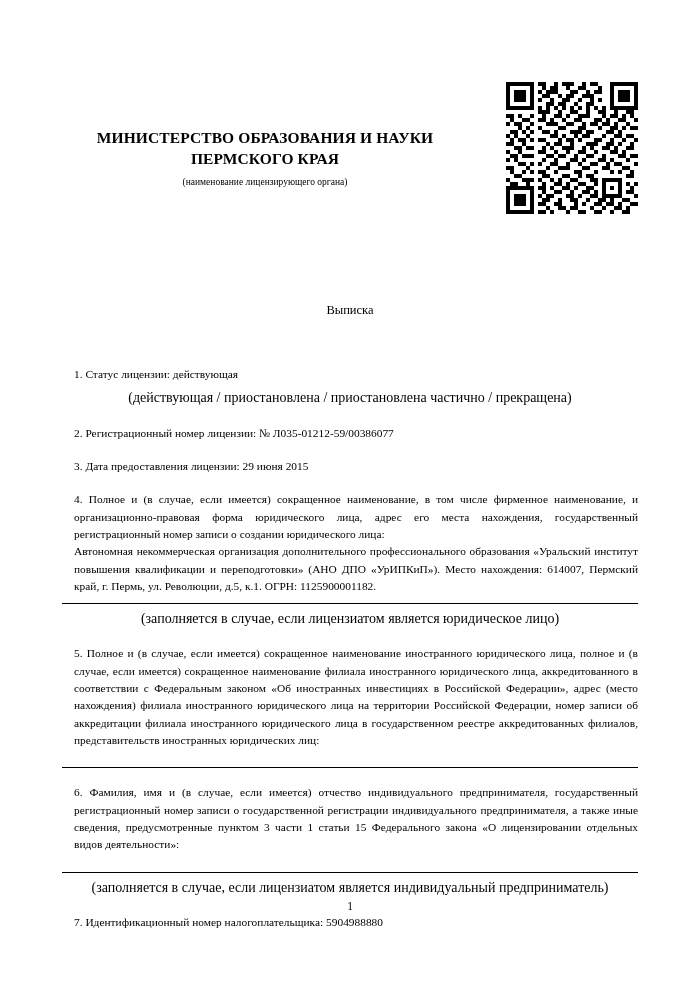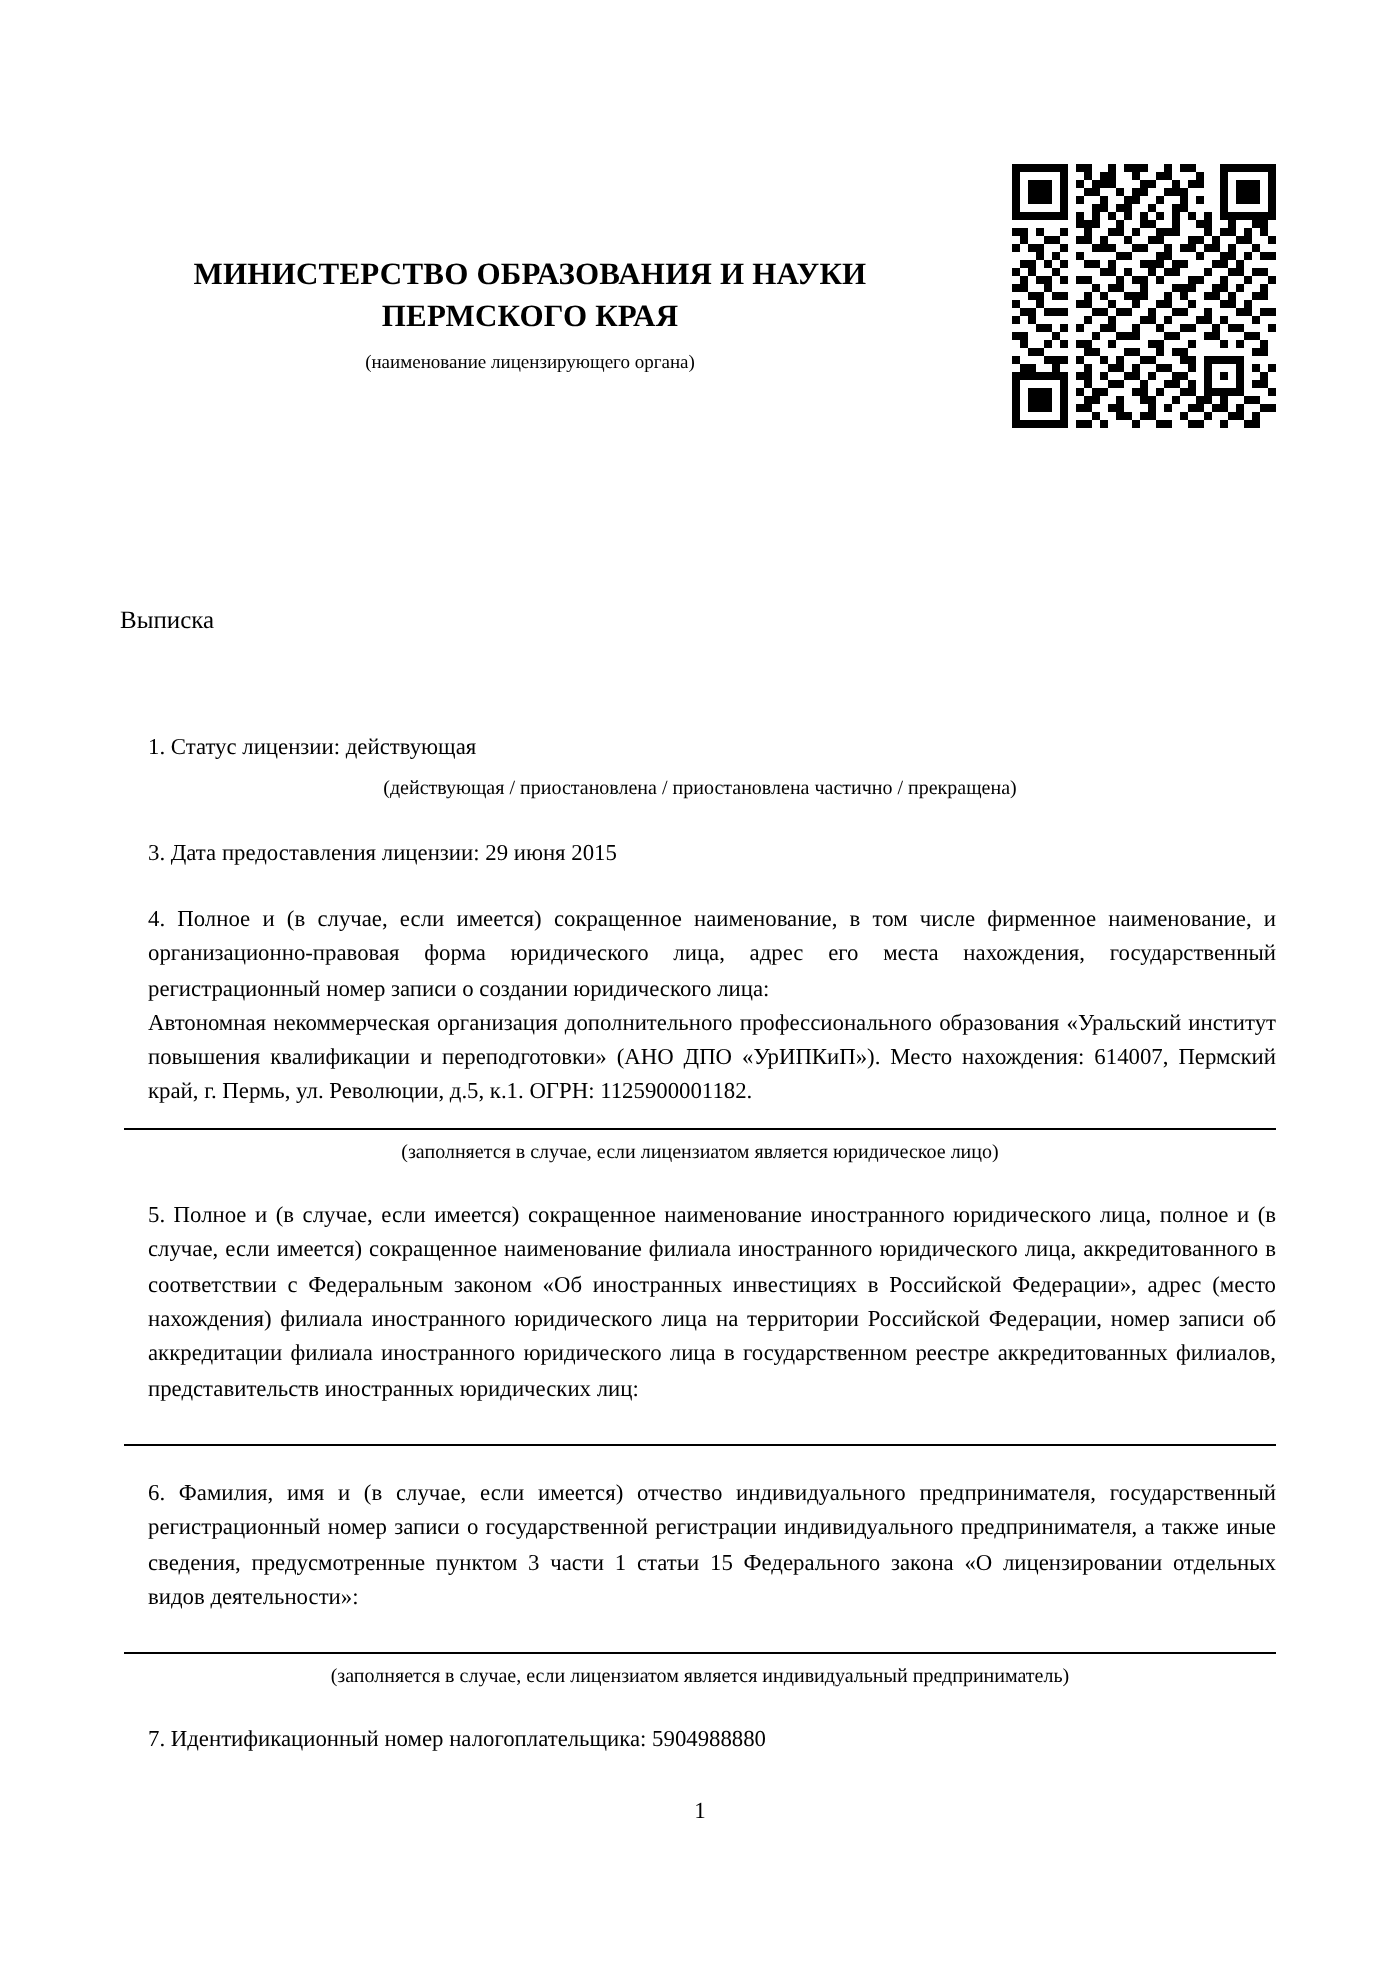--- a/index.html
+++ b/index.html
@@ -53,41 +53,42 @@
     font-size: 9.5px;
     font-weight: normal;
   }
 
   
   .title-block {
     position: absolute;
     top: 300px;
     left: 60px;
     width: 580px;
+    text-align: center;
     font-size: 12.5px;
     line-height: 1.6;
   }
 
   
   .content {
     position: absolute;
     top: 366px;
     left: 62px;
     width: 576px;
     font-size: 11.4px;
     line-height: 1.52;
   }
   .para {
     text-align: justify;
     margin: 0 0 0 12px;
   }
   .para.spaced { margin-top: 16px; }
   .note {
     text-align: center;
-    font-size: 10px;
+    font-size: 14px;
     margin-top: 4px;
   }
   .fill-rule {
     border: none;
     border-top: 1px solid #000;
     margin: 8px 0 3px 0;
     width: 100%;
   }
   .blank-gap { height: 10px; }
 
@@ -408,20 +409,21 @@
 
   <div class="title-block">
     <div>Выписка</div>
   </div>
 
   <div class="content">
 
     <div class="para">1. Статус лицензии: действующая</div>
     <div class="note">(действующая / приостановлена / приостановлена частично / прекращена)</div>
 
+    <div class="para spaced">2. Регистрационный номер лицензии: № Л035-01212-59/00386077</div>
 
     <div class="para spaced">3. Дата предоставления лицензии: 29 июня 2015</div>
 
     <div class="para spaced">4. Полное и (в случае, если имеется) сокращенное наименование, в том числе фирменное наименование, и организационно-правовая форма юридического лица, адрес его места нахождения, государственный регистрационный номер записи о создании юридического лица:</div>
     <div class="para">Автономная некоммерческая организация дополнительного профессионального образования «Уральский институт повышения квалификации и переподготовки» (АНО ДПО «УрИПКиП»). Место нахождения: 614007, Пермский край, г. Пермь, ул. Революции, д.5, к.1. ОГРН: 1125900001182.</div>
     <hr class="fill-rule">
     <div class="note">(заполняется в случае, если лицензиатом является юридическое лицо)</div>
 
     <div class="para spaced">5. Полное и (в случае, если имеется) сокращенное наименование иностранного юридического лица, полное и (в случае, если имеется) сокращенное наименование филиала иностранного юридического лица, аккредитованного в соответствии с Федеральным законом «Об иностранных инвестициях в Российской Федерации», адрес (место нахождения) филиала иностранного юридического лица на территории Российской Федерации, номер записи об аккредитации филиала иностранного юридического лица в государственном реестре аккредитованных филиалов, представительств иностранных юридических лиц:</div>
     <div class="blank-gap"></div>

